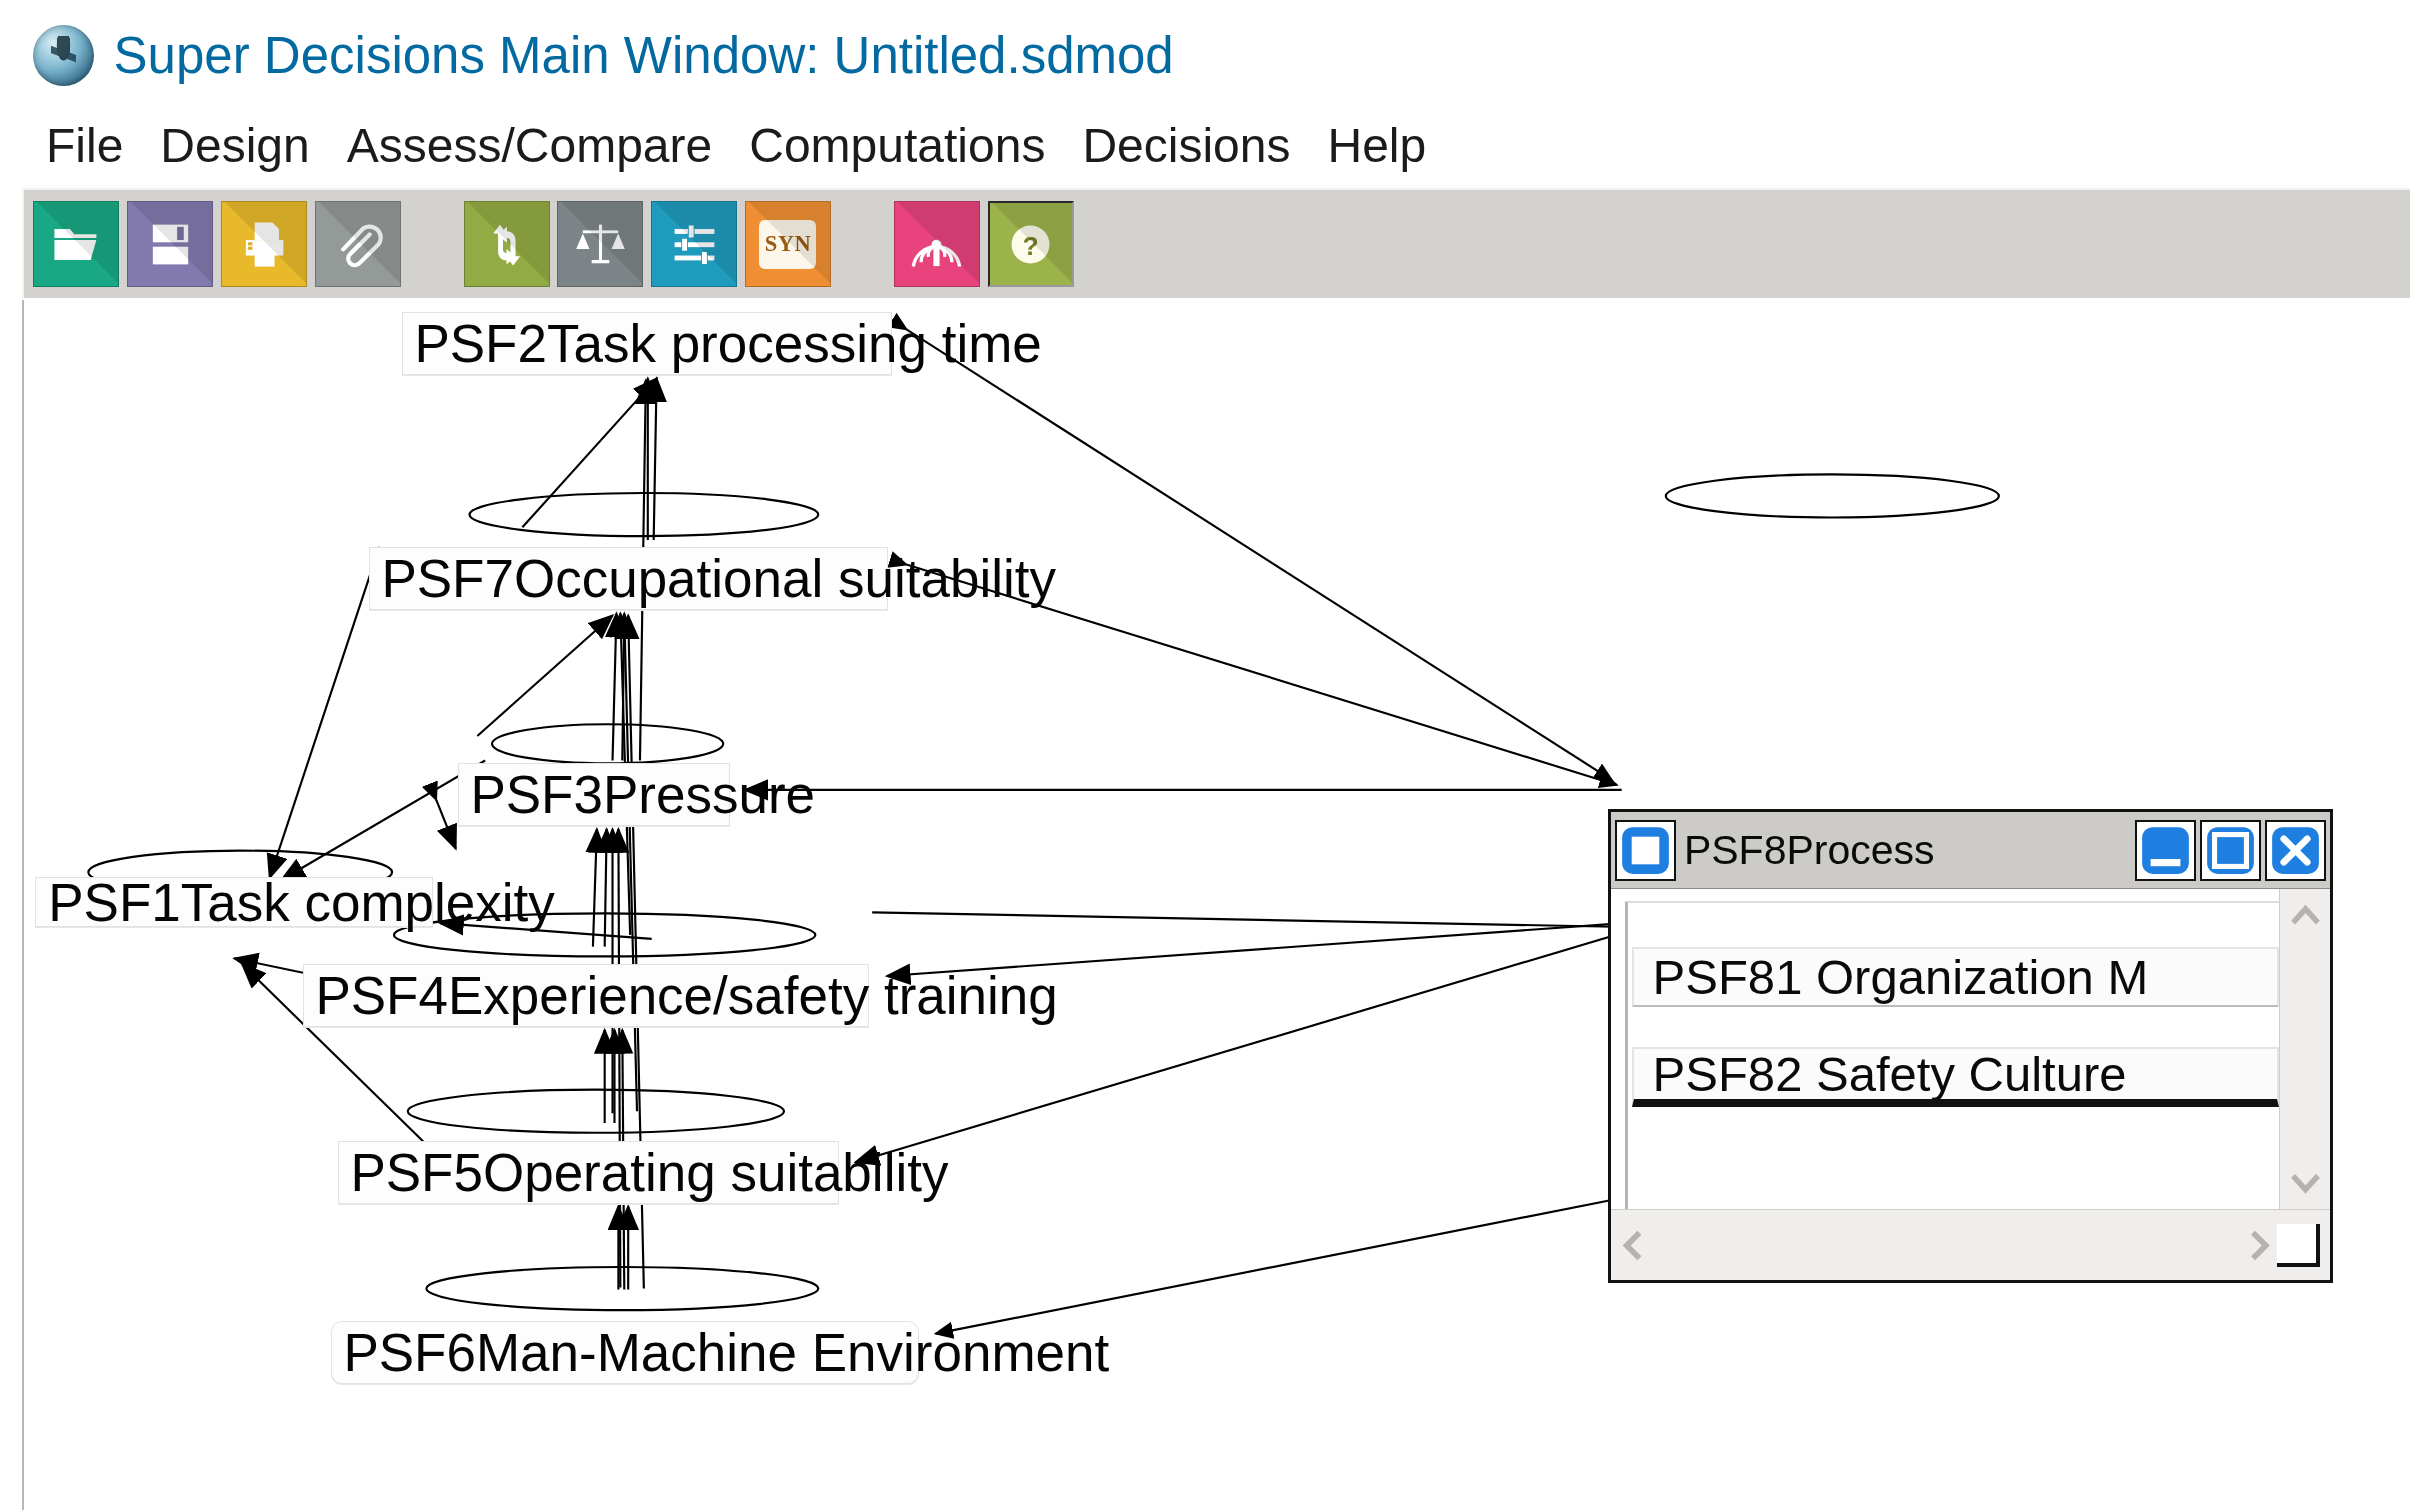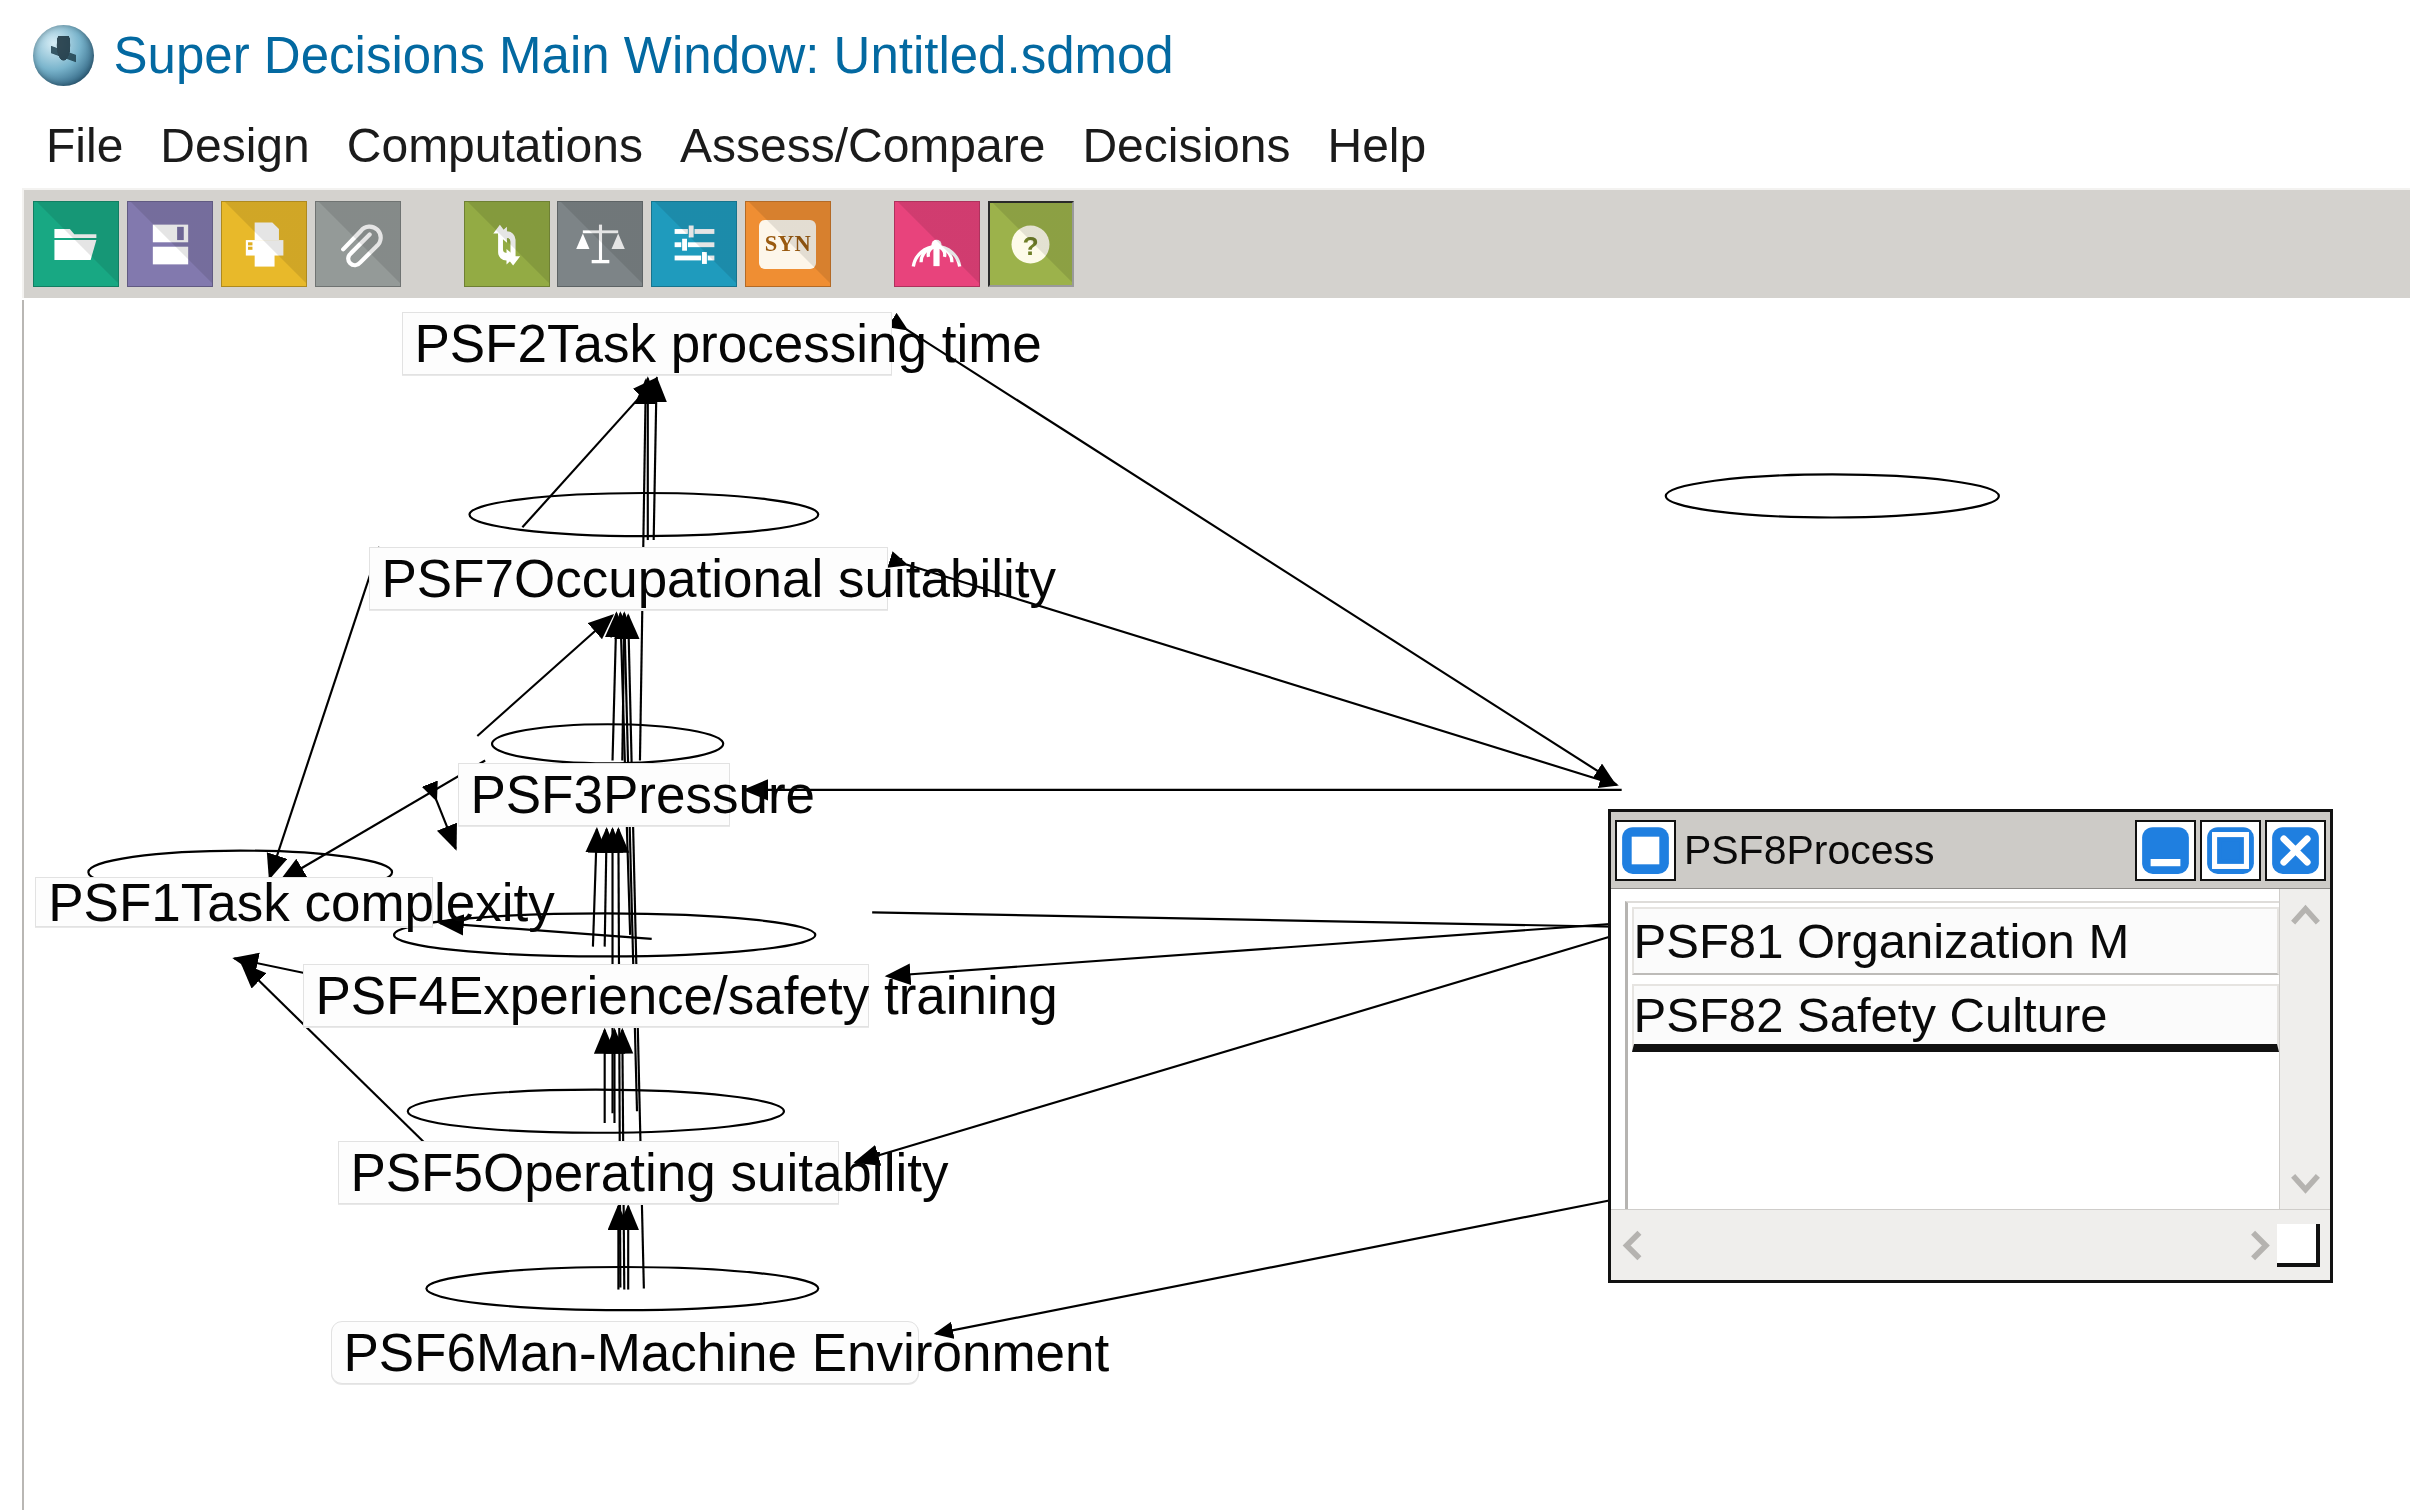--- a/index.html
+++ b/index.html
@@ -202,34 +202,35 @@
     position: relative;
   }
   #psf8-list-inner {
     border-left: 3.9px solid #b6b4b1;
     border-top: 2.9px solid #dedcd9;
     padding: 3.9px 0 0 3.9px;
     box-sizing: border-box;
     height: 100%;
   }
   .psf8-item {
-    height: 68px;
+    height: 60px;
     background: #fbfbfb;
     border: 2px solid #e6e4e1;
     border-bottom: 2.9px solid #bdbbb8;
     display: flex;
     align-items: center;
-    padding-left: 0;
+    padding-left: 19px;
     font-size: 49px;
     color: #0a0a0a;
     white-space: nowrap;
     margin-bottom: 9.8px;
     box-sizing: border-box;
     cursor: pointer;
     overflow: hidden;
+    margin-top: 40px;
   }
   .psf8-item.last { border-bottom: 8.8px solid #111111; }
   #psf8-vscroll {
     width: 51px;
     background: #efeeec;
     border-left: 1px solid #cfcdca;
     display: flex;
     flex-direction: column;
     justify-content: space-between;
     align-items: center;
@@ -265,22 +266,22 @@
 <body>
 
 <div id="titlebar">
   <div id="app-icon"></div>
   <div id="app-title">Super Decisions Main Window: Untitled.sdmod</div>
 </div>
 
 <div id="menubar">
   <div class="menu-item">File</div>
   <div class="menu-item">Design</div>
+  <div class="menu-item">Assess/Compare</div>
   <div class="menu-item">Computations</div>
-  <div class="menu-item">Assess/Compare</div>
   <div class="menu-item">Decisions</div>
   <div class="menu-item">Help</div>
 </div>
 
 <div id="toolbar">
 
   <div class="tb-btn" style="background-color: rgb(24, 168, 131);">
     <div class="tb-shadow"></div>
     <svg viewBox="0 0 24 24">
       <path fill="#ffffff" d="M2 5h7l2 2.4h10V9H2z"></path>

